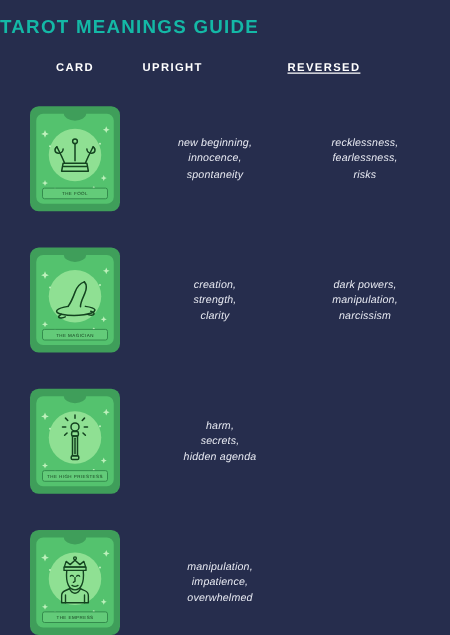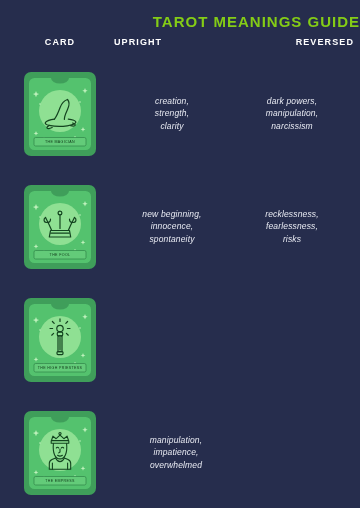--- a/index.html
+++ b/index.html
@@ -19,39 +19,39 @@
 
   .page {
     width: 360px;
     height: 508px;
     position: relative;
     padding: 0;
   }
 
   
   .title {
-    text-align: right;
+    text-align: left;
     font-size: 15px;
     font-weight: 700;
     letter-spacing: 1.0px;
-    color: #84cc16;
+    color: #14b8a6;
     padding-top: 13px;
     line-height: 18px;
   }
 
   
   .header-row {
     display: flex;
     align-items: center;
-    margin-top: 0;
+    margin-top: 13px;
     padding: 0 6px;
   }
   .col-card   { width: 108px; text-align: center; }
   .col-up     { width: 116px; text-align: left; }
-  .col-rev    { width: 124px; text-align: right; }
+  .col-rev    { width: 124px; text-align: left; text-decoration: underline; }
 
   .col-head {
     font-size: 9px;
     font-weight: 700;
     letter-spacing: 1.1px;
     color: #ffffff;
   }
 
   
   .rows { margin-top: 8px; }
@@ -105,62 +105,20 @@
     </div>
     <div class="col-up">
       <span class="col-head">UPRIGHT</span>
     </div>
     <div class="col-rev">
       <span class="col-head">REVERSED</span>
     </div>
   </div>
 
   <div class="rows">
-
-    <div class="row">
-      <div class="cell-card">
-        <div class="tarot-card">
-          <svg viewBox="0 0 74 86" xmlns="http://www.w3.org/2000/svg">
-            <rect x="1" y="1" width="72" height="84" rx="7" fill="#3f9e5a"></rect>
-            <path d="M6 12.5 a5.5 5.5 0 0 1 5.5 -5.5 H28 a9 5.5 0 0 0 18 0 H62.5 a5.5 5.5 0 0 1 5.5 5.5 V73.5 a5.5 5.5 0 0 1 -5.5 5.5 H11.5 A5.5 5.5 0 0 1 6 73.5 Z" fill="#54c26e"></path>
-            <circle cx="37" cy="40" r="21" fill="#8fe093"></circle>
-            <g fill="#bdf0bb">
-              <path d="M13 20 l0.9 2.2 l2.2 0.9 l-2.2 0.9 l-0.9 2.2 l-0.9 -2.2 l-2.2 -0.9 l2.2 -0.9 Z"></path>
-              <path d="M62 17 l0.8 1.9 l1.9 0.8 l-1.9 0.8 l-0.8 1.9 l-0.8 -1.9 l-1.9 -0.8 l1.9 -0.8 Z"></path>
-              <path d="M60 56 l0.7 1.7 l1.7 0.7 l-1.7 0.7 l-0.7 1.7 l-0.7 -1.7 l-1.7 -0.7 l1.7 -0.7 Z"></path>
-              <path d="M13 60 l0.7 1.7 l1.7 0.7 l-1.7 0.7 l-0.7 1.7 l-0.7 -1.7 l-1.7 -0.7 l1.7 -0.7 Z"></path>
-              <circle cx="17" cy="33" r="0.8"></circle>
-                <circle cx="57" cy="31" r="0.8"></circle>
-              <circle cx="21" cy="67" r="0.8"></circle>
-                <circle cx="52" cy="66" r="0.8"></circle>
-            </g>
-
-            <g fill="none" stroke="#13431f" stroke-width="1.2" stroke-linecap="round" stroke-linejoin="round">
-              <path d="M44.5 28.5 c-3.5 1.2 -6.0 4.2 -7.4 8.0 c-1.5 4.1 -3.3 8.4 -5.6 11.6"></path>
-              <path d="M44.5 28.5 c2.4 2.6 1.8 6.0 0.2 9.6 c-1.8 4.0 -3.6 7.6 -3.3 10.3"></path>
-              <path d="M31.5 48.1 c-3.6 0.5 -7.6 1.6 -8.8 3.0 c-1.3 1.5 0.6 2.7 3.5 3.3 c5.0 1.0 12.5 1.2 18.0 0.4 c4.6 -0.7 8.4 -2.0 8.7 -3.6 c0.3 -1.5 -3.6 -2.6 -7.6 -3.1"></path>
-              <path d="M26.2 54.4 c-1.6 0.9 -2.6 1.8 -2.2 2.4 c0.6 0.9 3.3 0.6 5.2 -0.3"></path>
-              <path d="M49.6 52.0 c1.8 0.7 3.0 1.6 2.6 2.3 c-0.5 0.9 -2.8 0.9 -4.6 0.4"></path>
-            </g>
-            <rect x="11" y="66.5" width="52" height="8.5" rx="1.6" fill="#63cb79" stroke="#2f8448" stroke-width="0.7"></rect>
-            <text class="card-label-text" x="37" y="72.3" text-anchor="middle">THE MAGICIAN</text>
-          </svg>
-        </div>
-      </div>
-      <div class="cell-up">
-        <div class="meaning">creation,
-strength,
-clarity</div>
-      </div>
-      <div class="cell-rev">
-        <div class="meaning">dark powers,
-manipulation,
-narcissism</div>
-      </div>
-    </div>
 
     <div class="row">
       <div class="cell-card">
         <div class="tarot-card">
           <svg viewBox="0 0 74 86" xmlns="http://www.w3.org/2000/svg">
             <rect x="1" y="1" width="72" height="84" rx="7" fill="#3f9e5a"></rect>
             <path d="M6 12.5 a5.5 5.5 0 0 1 5.5 -5.5 H28 a9 5.5 0 0 0 18 0 H62.5 a5.5 5.5 0 0 1 5.5 5.5 V73.5 a5.5 5.5 0 0 1 -5.5 5.5 H11.5 A5.5 5.5 0 0 1 6 73.5 Z" fill="#54c26e"></path>
             <circle cx="37" cy="40" r="21" fill="#8fe093"></circle>
             <g fill="#bdf0bb">
               <path d="M13 20 l0.9 2.2 l2.2 0.9 l-2.2 0.9 l-0.9 2.2 l-0.9 -2.2 l-2.2 -0.9 l2.2 -0.9 Z"></path>
@@ -190,20 +148,62 @@
       </div>
       <div class="cell-up">
         <div class="meaning">new beginning,
 innocence,
 spontaneity</div>
       </div>
       <div class="cell-rev">
         <div class="meaning">recklessness,
 fearlessness,
 risks</div>
+      </div>
+    </div>
+
+    <div class="row">
+      <div class="cell-card">
+        <div class="tarot-card">
+          <svg viewBox="0 0 74 86" xmlns="http://www.w3.org/2000/svg">
+            <rect x="1" y="1" width="72" height="84" rx="7" fill="#3f9e5a"></rect>
+            <path d="M6 12.5 a5.5 5.5 0 0 1 5.5 -5.5 H28 a9 5.5 0 0 0 18 0 H62.5 a5.5 5.5 0 0 1 5.5 5.5 V73.5 a5.5 5.5 0 0 1 -5.5 5.5 H11.5 A5.5 5.5 0 0 1 6 73.5 Z" fill="#54c26e"></path>
+            <circle cx="37" cy="40" r="21" fill="#8fe093"></circle>
+            <g fill="#bdf0bb">
+              <path d="M13 20 l0.9 2.2 l2.2 0.9 l-2.2 0.9 l-0.9 2.2 l-0.9 -2.2 l-2.2 -0.9 l2.2 -0.9 Z"></path>
+              <path d="M62 17 l0.8 1.9 l1.9 0.8 l-1.9 0.8 l-0.8 1.9 l-0.8 -1.9 l-1.9 -0.8 l1.9 -0.8 Z"></path>
+              <path d="M60 56 l0.7 1.7 l1.7 0.7 l-1.7 0.7 l-0.7 1.7 l-0.7 -1.7 l-1.7 -0.7 l1.7 -0.7 Z"></path>
+              <path d="M13 60 l0.7 1.7 l1.7 0.7 l-1.7 0.7 l-0.7 1.7 l-0.7 -1.7 l-1.7 -0.7 l1.7 -0.7 Z"></path>
+              <circle cx="17" cy="33" r="0.8"></circle>
+                <circle cx="57" cy="31" r="0.8"></circle>
+              <circle cx="21" cy="67" r="0.8"></circle>
+                <circle cx="52" cy="66" r="0.8"></circle>
+            </g>
+
+            <g fill="none" stroke="#13431f" stroke-width="1.2" stroke-linecap="round" stroke-linejoin="round">
+              <path d="M44.5 28.5 c-3.5 1.2 -6.0 4.2 -7.4 8.0 c-1.5 4.1 -3.3 8.4 -5.6 11.6"></path>
+              <path d="M44.5 28.5 c2.4 2.6 1.8 6.0 0.2 9.6 c-1.8 4.0 -3.6 7.6 -3.3 10.3"></path>
+              <path d="M31.5 48.1 c-3.6 0.5 -7.6 1.6 -8.8 3.0 c-1.3 1.5 0.6 2.7 3.5 3.3 c5.0 1.0 12.5 1.2 18.0 0.4 c4.6 -0.7 8.4 -2.0 8.7 -3.6 c0.3 -1.5 -3.6 -2.6 -7.6 -3.1"></path>
+              <path d="M26.2 54.4 c-1.6 0.9 -2.6 1.8 -2.2 2.4 c0.6 0.9 3.3 0.6 5.2 -0.3"></path>
+              <path d="M49.6 52.0 c1.8 0.7 3.0 1.6 2.6 2.3 c-0.5 0.9 -2.8 0.9 -4.6 0.4"></path>
+            </g>
+            <rect x="11" y="66.5" width="52" height="8.5" rx="1.6" fill="#63cb79" stroke="#2f8448" stroke-width="0.7"></rect>
+            <text class="card-label-text" x="37" y="72.3" text-anchor="middle">THE MAGICIAN</text>
+          </svg>
+        </div>
+      </div>
+      <div class="cell-up">
+        <div class="meaning">creation,
+strength,
+clarity</div>
+      </div>
+      <div class="cell-rev">
+        <div class="meaning">dark powers,
+manipulation,
+narcissism</div>
       </div>
     </div>
 
     <div class="row">
       <div class="cell-card">
         <div class="tarot-card">
           <svg viewBox="0 0 74 86" xmlns="http://www.w3.org/2000/svg">
             <rect x="1" y="1" width="72" height="84" rx="7" fill="#3f9e5a"></rect>
             <path d="M6 12.5 a5.5 5.5 0 0 1 5.5 -5.5 H28 a9 5.5 0 0 0 18 0 H62.5 a5.5 5.5 0 0 1 5.5 5.5 V73.5 a5.5 5.5 0 0 1 -5.5 5.5 H11.5 A5.5 5.5 0 0 1 6 73.5 Z" fill="#54c26e"></path>
             <circle cx="37" cy="40" r="21" fill="#8fe093"></circle>
@@ -230,20 +230,25 @@
               <rect x="34.3" y="35.2" width="5.4" height="3.6" rx="1.1"></rect>
               <path d="M35.0 38.8 h4.0 v15.8 h-4.0 Z"></path>
               <rect x="34.0" y="54.6" width="6.0" height="3.0" rx="1.0"></rect>
               <path d="M37 40.5 v12.5"></path>
             </g>
             <rect x="11" y="66.5" width="52" height="8.5" rx="1.6" fill="#63cb79" stroke="#2f8448" stroke-width="0.7"></rect>
             <text class="card-label-text" x="37" y="72.3" text-anchor="middle">THE HIGH PRIESTESS</text>
           </svg>
         </div>
       </div>
+      <div class="cell-rev">
+        <div class="meaning">harm,
+secrets,
+hidden agenda</div>
+      </div>
     </div>
 
     <div class="row">
       <div class="cell-card">
         <div class="tarot-card">
           <svg viewBox="0 0 74 86" xmlns="http://www.w3.org/2000/svg">
             <rect x="1" y="1" width="72" height="84" rx="7" fill="#3f9e5a"></rect>
             <path d="M6 12.5 a5.5 5.5 0 0 1 5.5 -5.5 H28 a9 5.5 0 0 0 18 0 H62.5 a5.5 5.5 0 0 1 5.5 5.5 V73.5 a5.5 5.5 0 0 1 -5.5 5.5 H11.5 A5.5 5.5 0 0 1 6 73.5 Z" fill="#54c26e"></path>
             <circle cx="37" cy="40" r="21" fill="#8fe093"></circle>
             <g fill="#bdf0bb">

